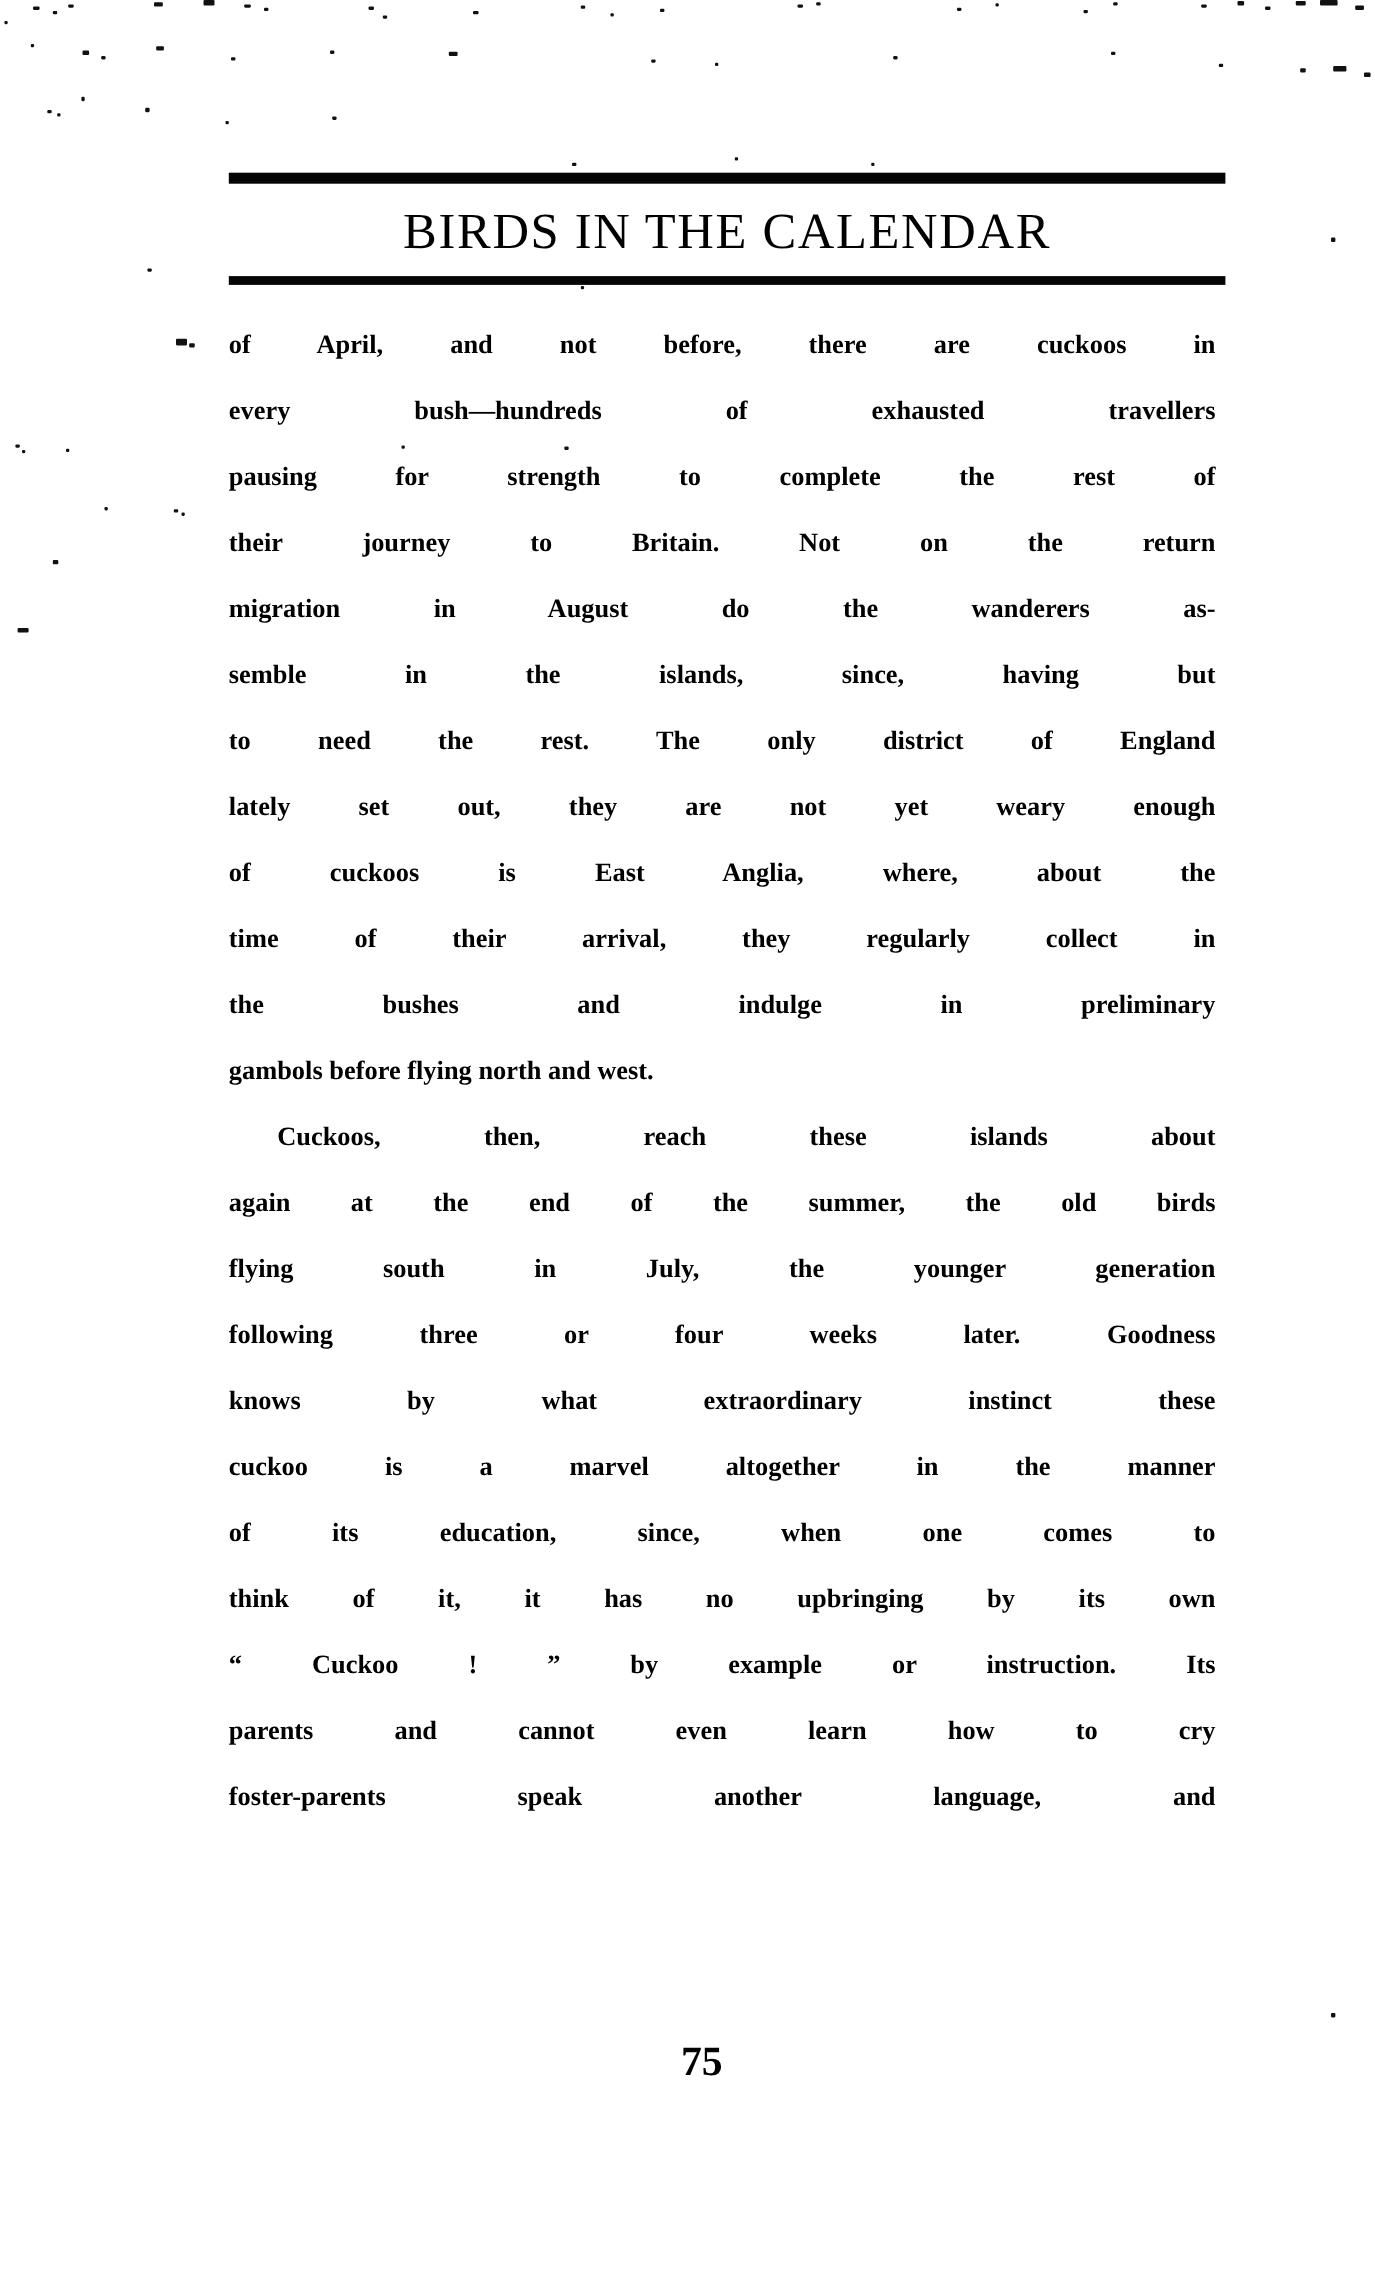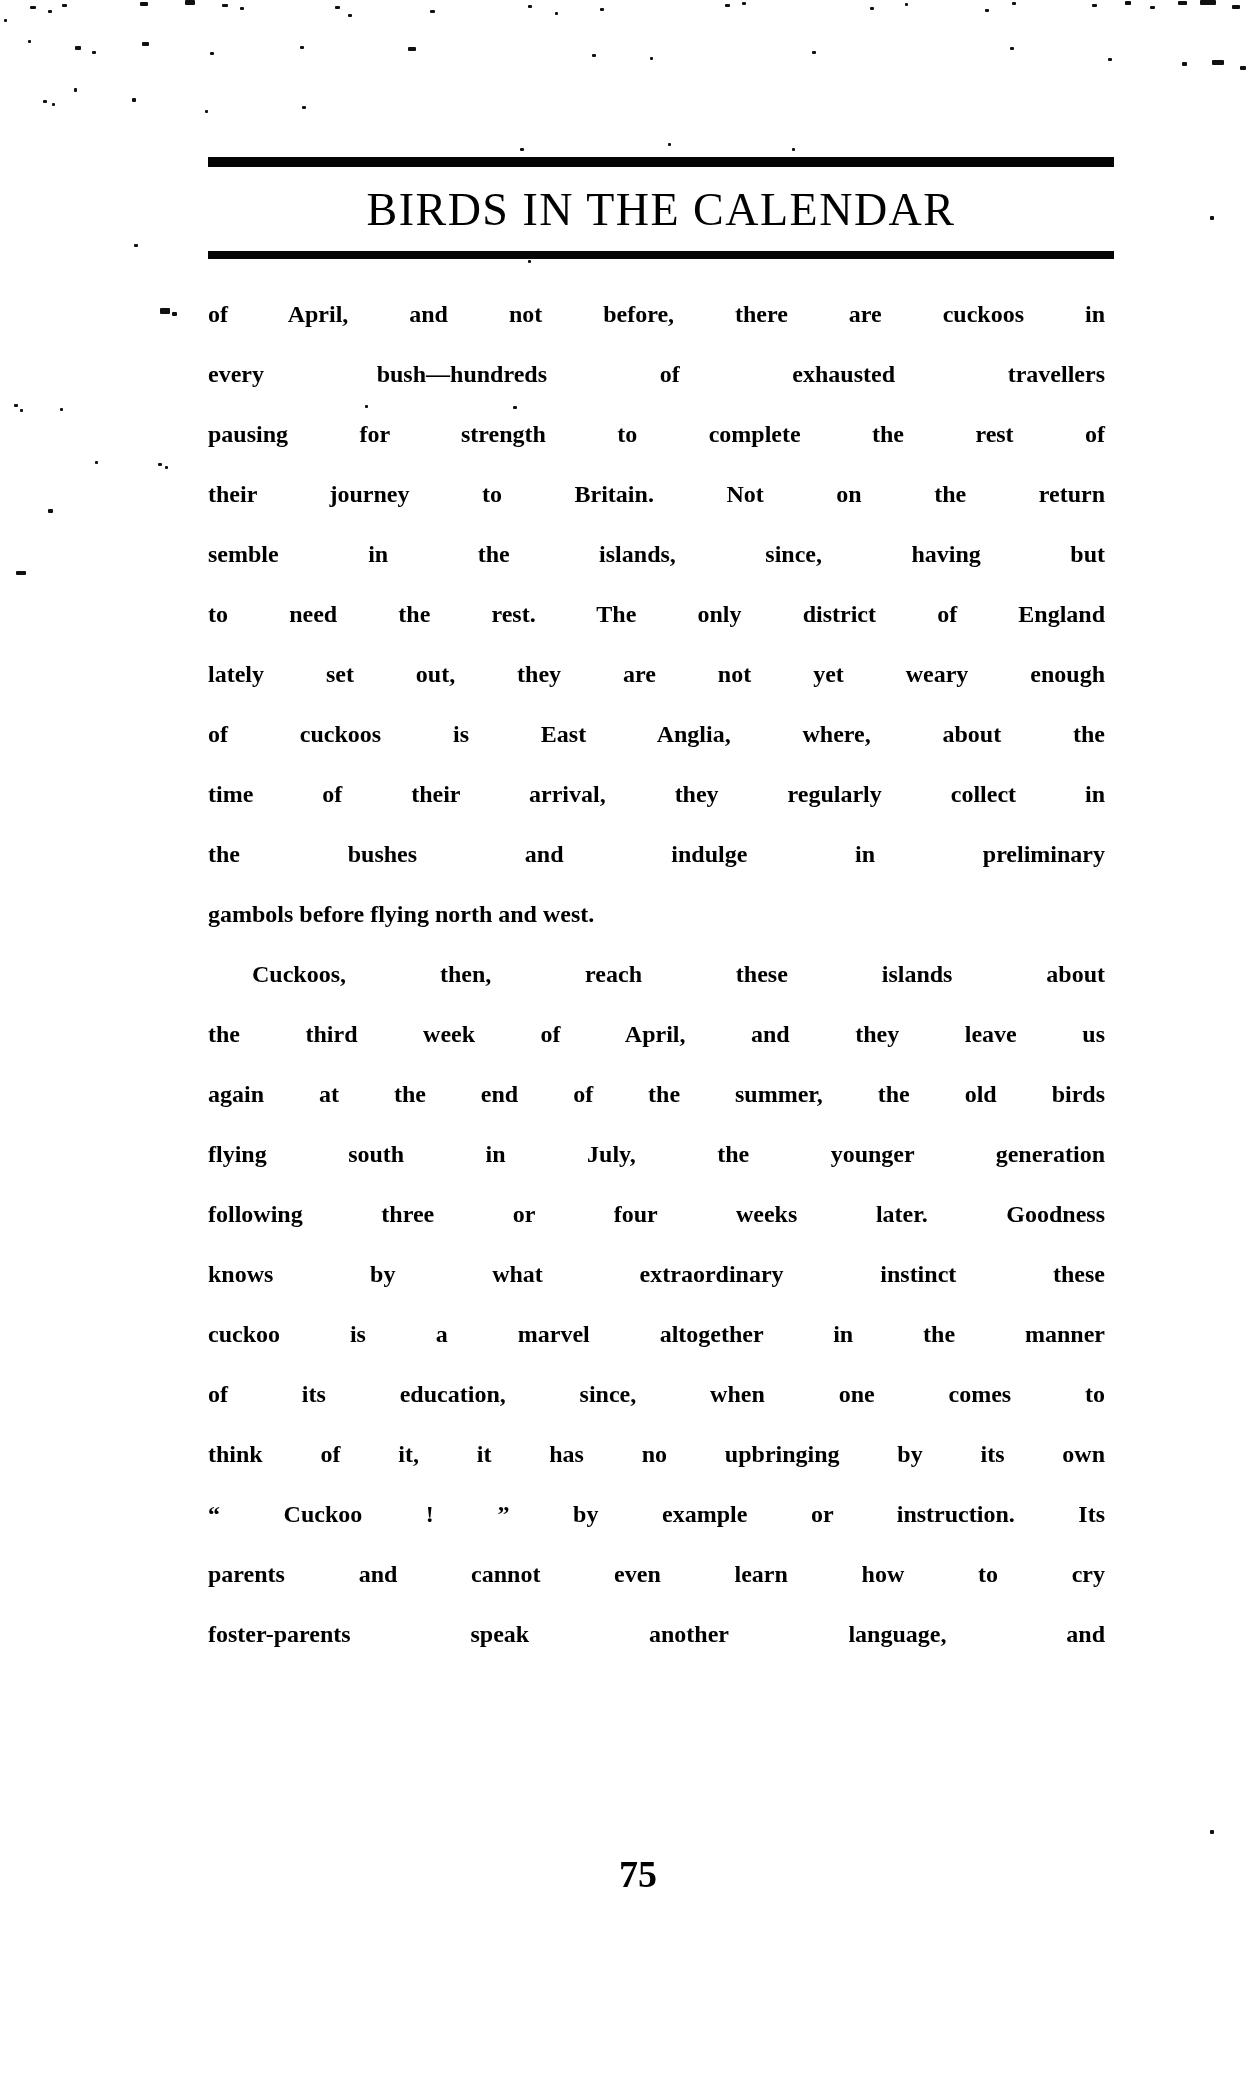--- a/index.html
+++ b/index.html
@@ -160,29 +160,29 @@
 
   <div class="header-title">BIRDS IN THE CALENDAR</div>
 
   <div class="header-rule bottom"></div>
 
   <div class="textblock">
       <div class="line">of April, and not before, there are cuckoos in</div>
       <div class="line">every bush—hundreds of exhausted travellers</div>
       <div class="line">pausing for strength to complete the rest of</div>
       <div class="line">their journey to Britain. Not on the return</div>
+      <div class="line">migration in August do the wanderers as-</div>
       <div class="line">semble in the islands, since, having but</div>
       <div class="line">to need the rest. The only district of England</div>
       <div class="line">lately set out, they are not yet weary enough</div>
       <div class="line">of cuckoos is East Anglia, where, about the</div>
       <div class="line">time of their arrival, they regularly collect in</div>
       <div class="line">the bushes and indulge in preliminary</div>
       <div class="line para-end">gambols before flying north and west.</div>
       <div class="line indent">Cuckoos, then, reach these islands about</div>
-      <div class="line">the third week of April, and they leave us</div>
       <div class="line">again at the end of the summer, the old birds</div>
       <div class="line">flying south in July, the younger generation</div>
       <div class="line">following three or four weeks later. Goodness</div>
       <div class="line">knows by what extraordinary instinct these</div>
       <div class="line">cuckoo is a marvel altogether in the manner</div>
       <div class="line">of its education, since, when one comes to</div>
       <div class="line">think of it, it has no upbringing by its own</div>
       <div class="line">“ Cuckoo ! ” by example or instruction. Its</div>
       <div class="line">parents and cannot even learn how to cry</div>
       <div class="line">foster-parents speak another language, and</div>

